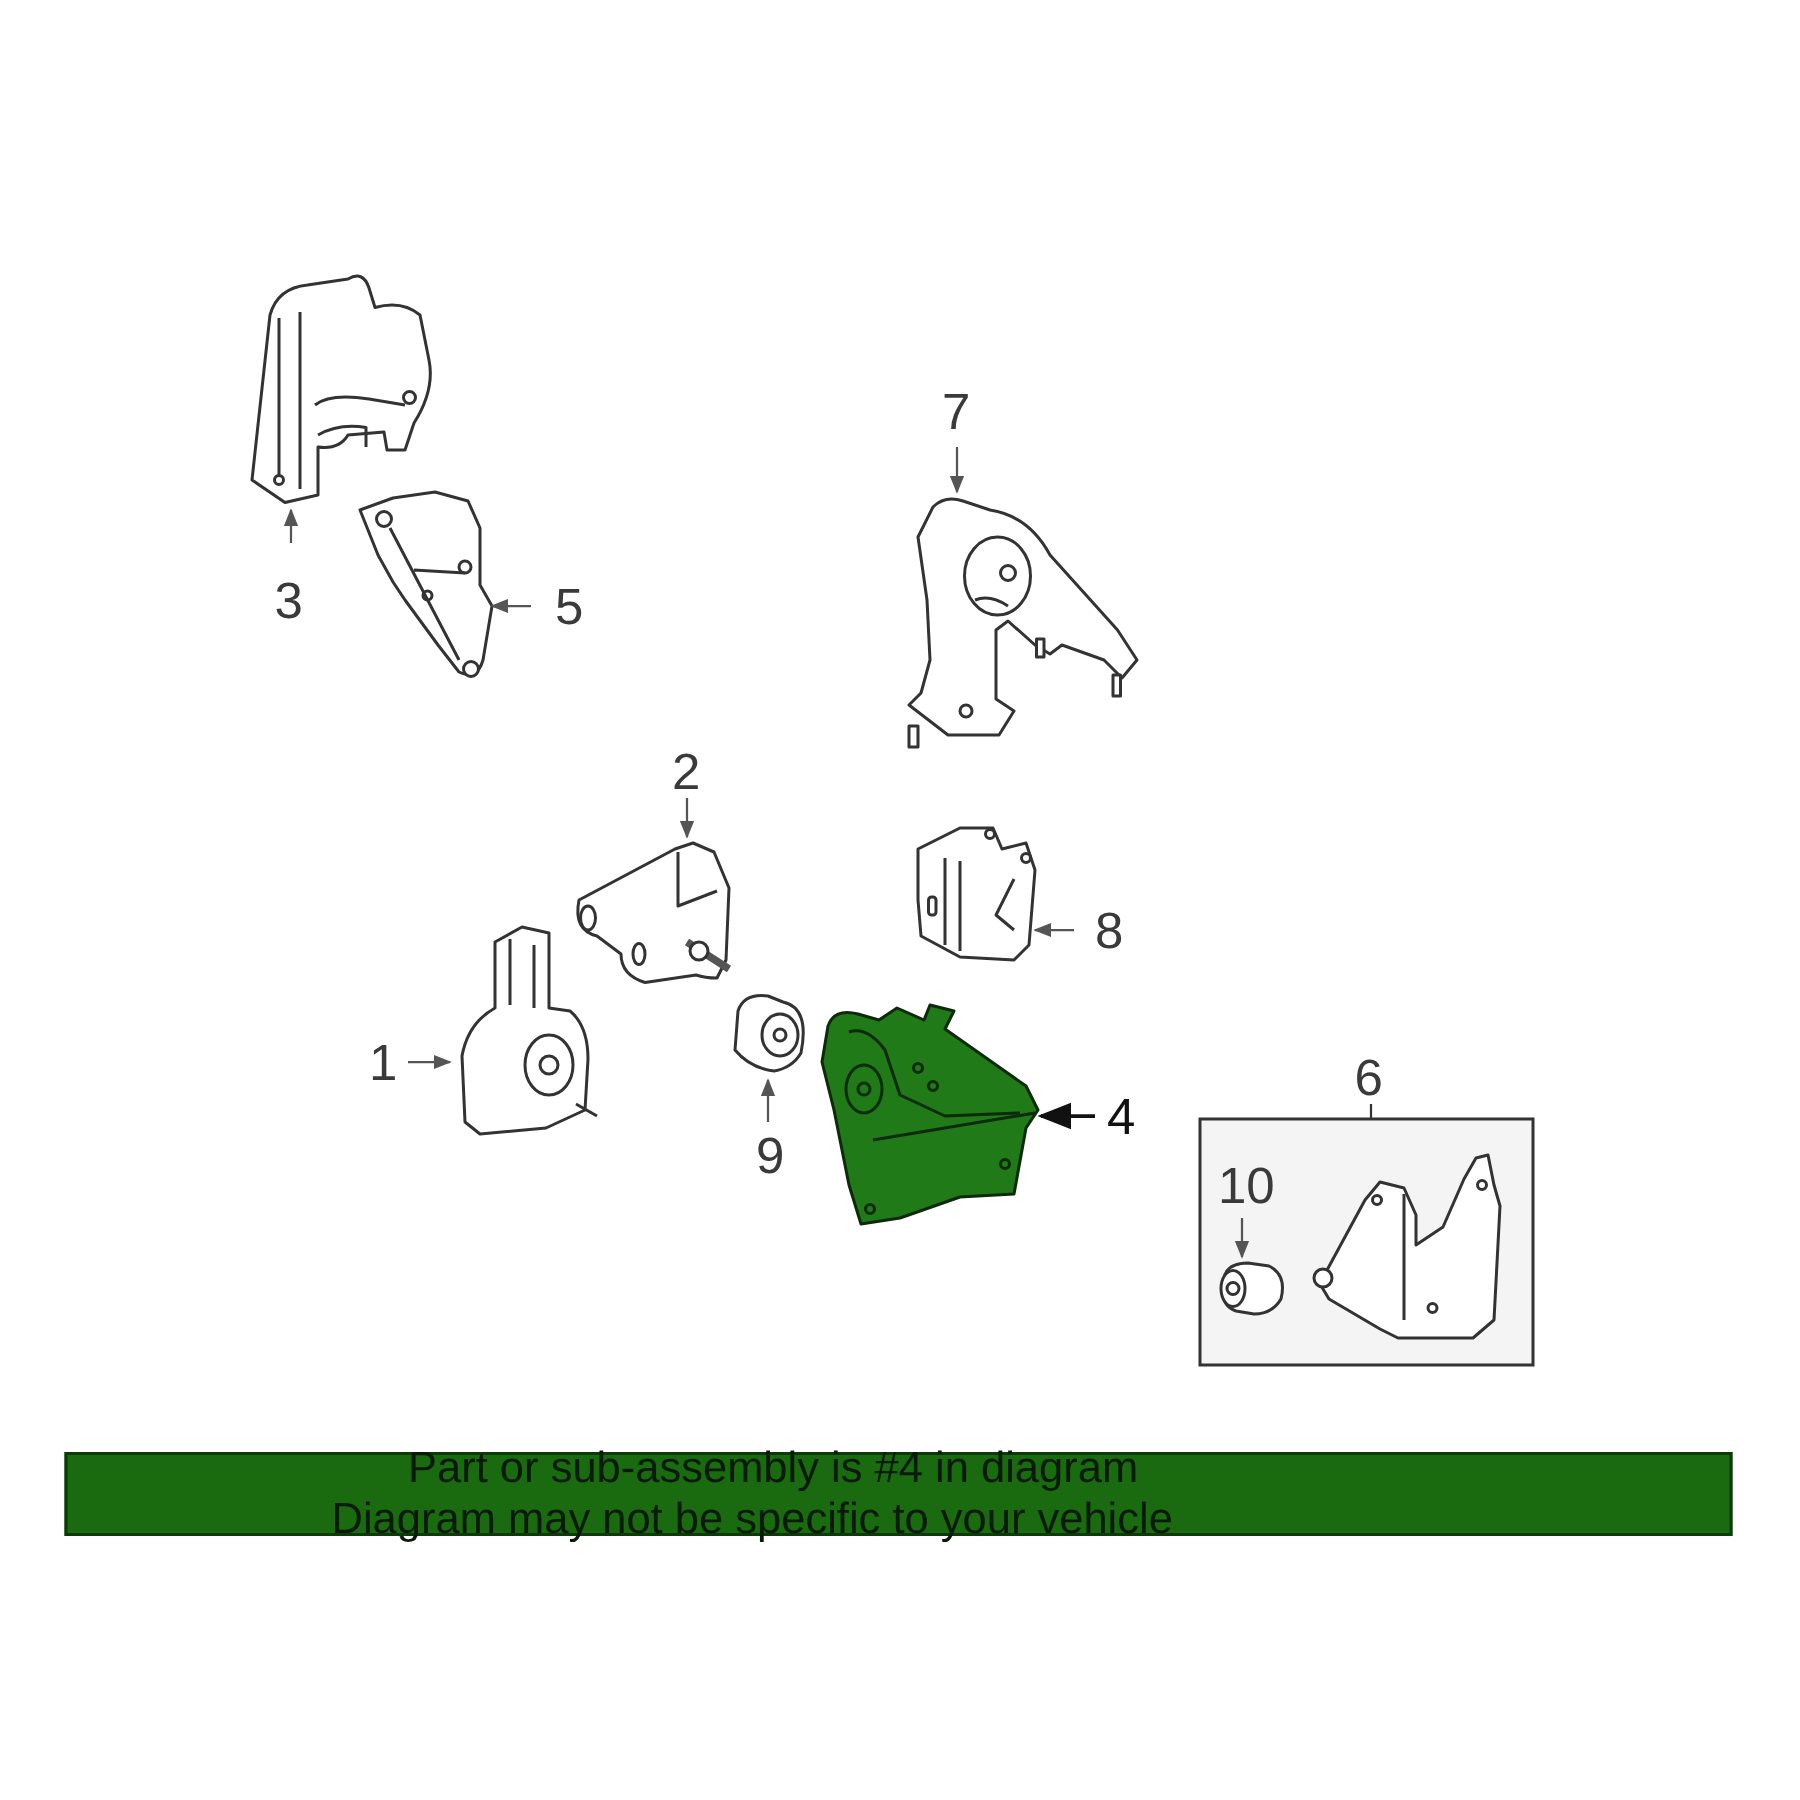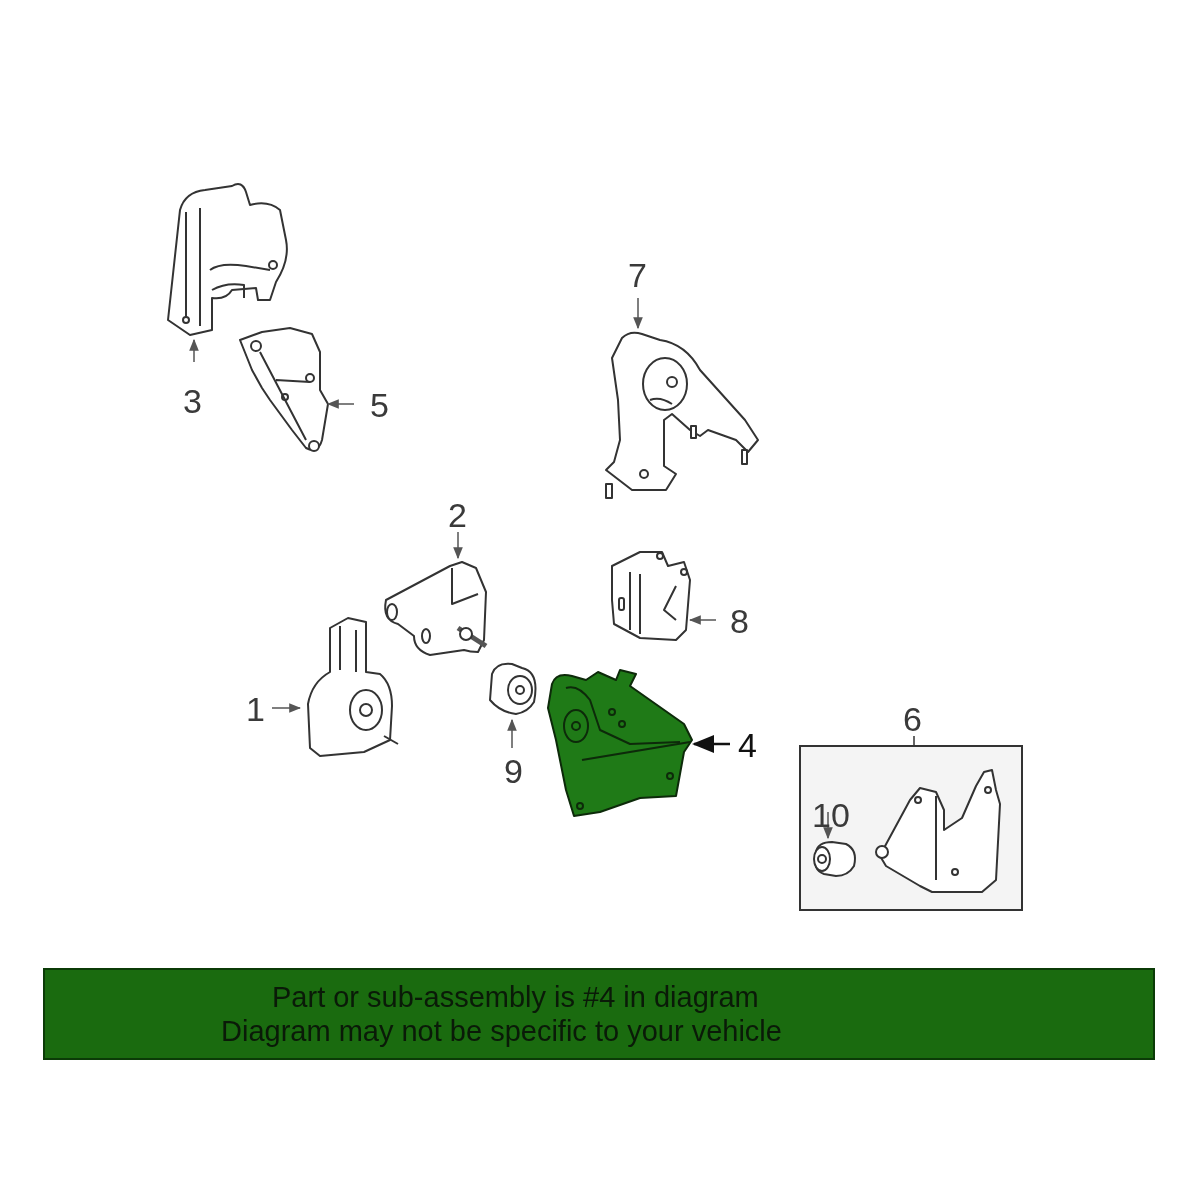--- a/index.html
+++ b/index.html
@@ -4,21 +4,21 @@
 <style>
   html, body { margin: 0; padding: 0; background: #ffffff; }
   body { width: 1200px; height: 1200px; position: relative; overflow: hidden; font-family: "Liberation Sans", sans-serif; }
   #diagram { position: absolute; left: 0; top: 0; width: 1200px; height: 1200px; }
   .callout {
     position: absolute; font-family: "Liberation Sans", sans-serif;
     font-size: 34px; color: #3a3a3a; line-height: 1; font-weight: 300;
   }
   .callout.bold { color: #111; font-weight: 400; }
   .banner {
-    position: absolute; left: 43px; top: 968px; width: 1112px; height: 92px;
+    position: absolute; left: 43px; top: 968px; width: 1112px; height: 56px;
     background: #1a6b0f; border: 2px solid #0b3b07; box-sizing: border-box;
     display: flex; flex-direction: column; justify-content: center;
   }
   .banner-line {
     font-family: "Liberation Sans", sans-serif; font-size: 29px; color: #0a1a08;
     line-height: 34px; white-space: nowrap; position: relative;
   }
   .banner-line.l1 { left: 227px; }
   .banner-line.l2 { left: 176px; }
 </style>
@@ -135,18 +135,18 @@
 
 <div class="callout" style="left:183px;top:384px;">3</div>
 <div class="callout" style="left:370px;top:388px;">5</div>
 <div class="callout" style="left:628px;top:258px;">7</div>
 <div class="callout" style="left:448px;top:498px;">2</div>
 <div class="callout" style="left:730px;top:604px;">8</div>
 <div class="callout" style="left:246px;top:692px;">1</div>
 <div class="callout" style="left:504px;top:754px;">9</div>
 <div class="callout bold" style="left:738px;top:728px;">4</div>
 <div class="callout" style="left:903px;top:702px;">6</div>
-<div class="callout" style="left:812px;top:798px;">10</div>
+<div class="callout" style="left:812px;top:774px;">10</div>
 
 <div class="banner">
   <div class="banner-line l1">Part or sub-assembly is #4 in diagram</div>
   <div class="banner-line l2">Diagram may not be specific to your vehicle</div>
 </div>
 
 </body></html>

